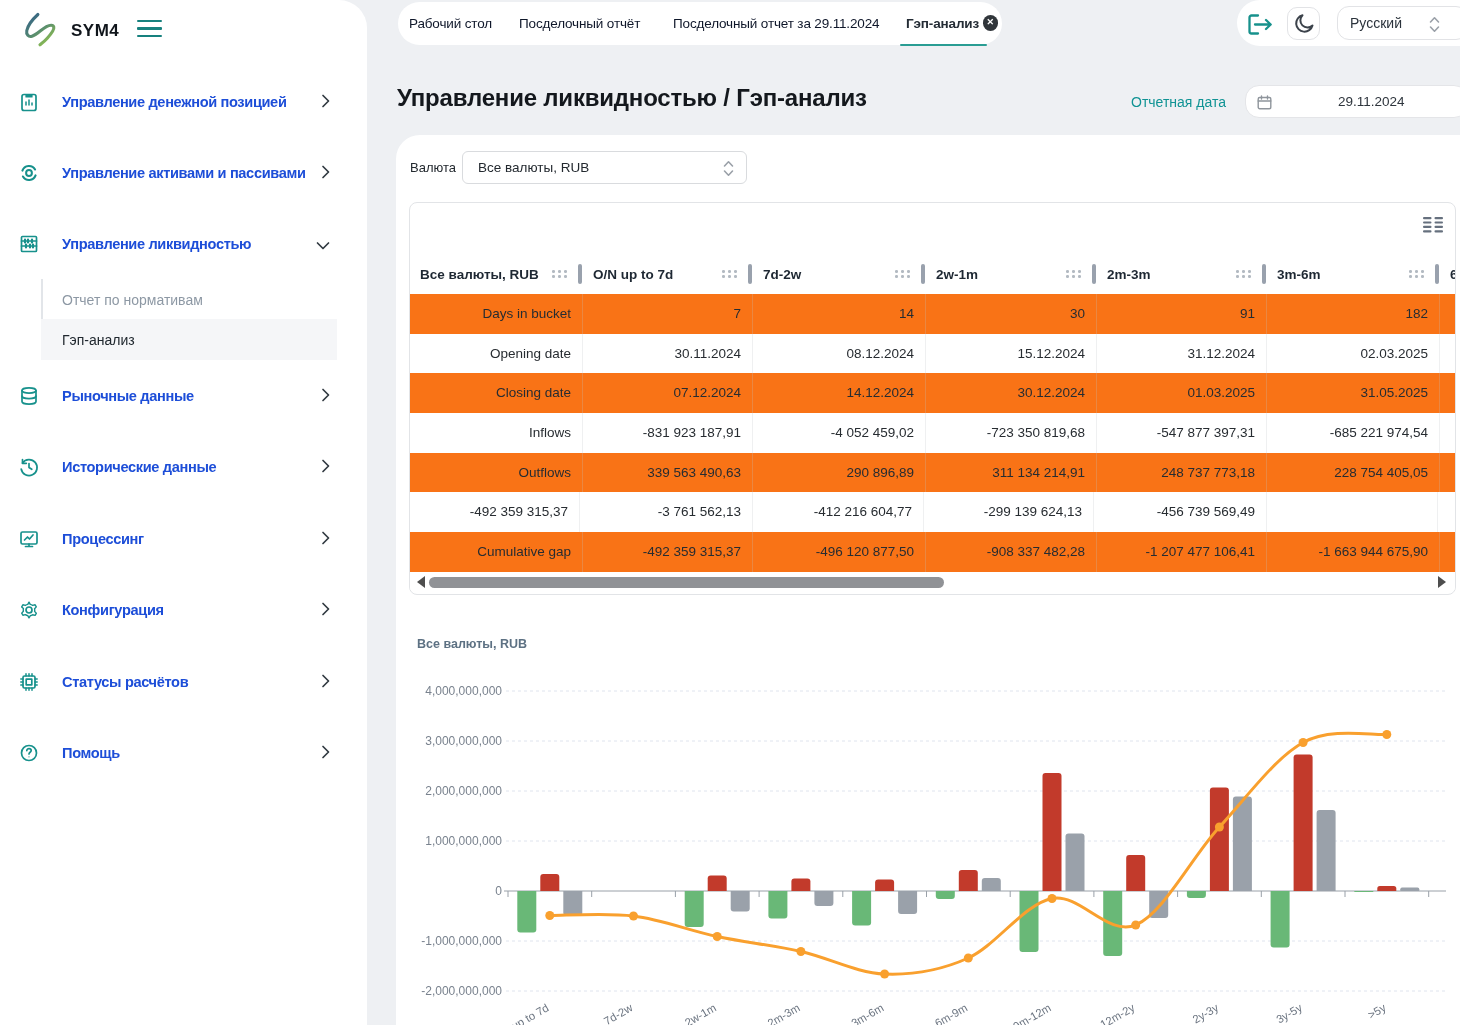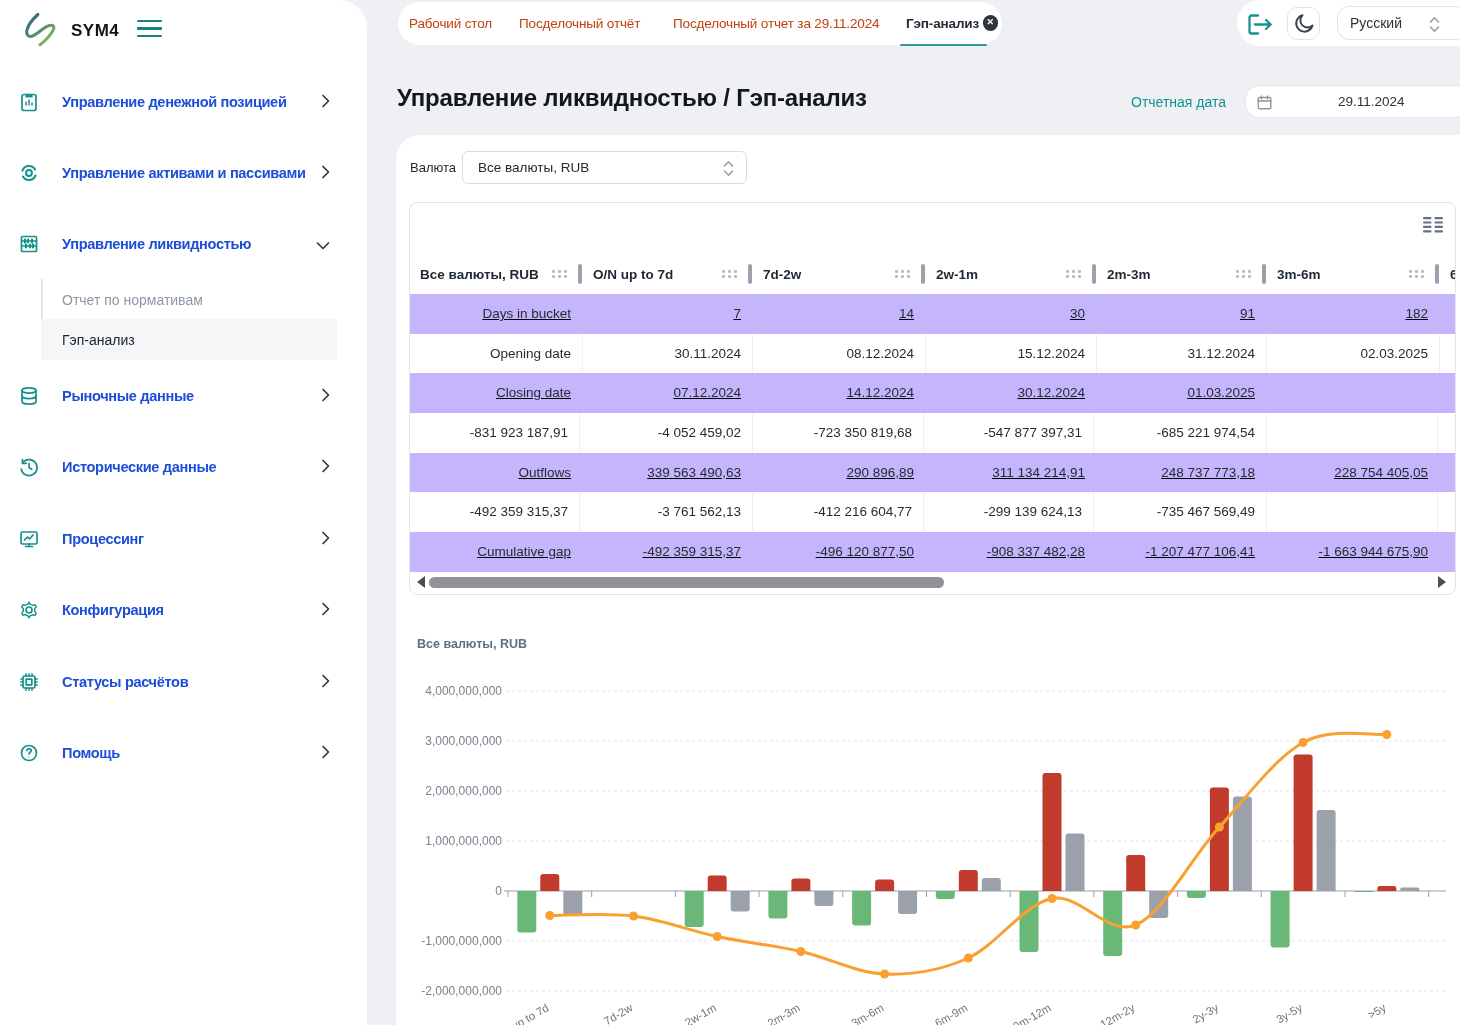--- a/index.html
+++ b/index.html
@@ -12,21 +12,21 @@
 .burger i { display:block; height:2.4px; background:#17817e; margin-bottom:5.1px; border-radius:1px; }
 .mi { position:absolute; left:0; width:367px; height:40px; }
 .mi .ic { position:absolute; left:18px; top:0; width:22px; height:22px; }
 .mi .tx { position:absolute; left:62px; top:2.5px; font-size:14.6px; font-weight:bold; color:#1d4ed8; letter-spacing:-0.35px; }
 .mi .ch { position:absolute; right:37px; top:3px; }
 .subline { position:absolute; left:41px; top:279px; width:1.5px; height:81px; background:#e2e5e9; }
 .sub1 { position:absolute; left:62px; top:292px; font-size:14px; color:#8d98a4; }
 .subhl { position:absolute; left:41px; top:319px; width:296px; height:41px; background:#f5f6f8; }
 .sub2 { position:absolute; left:62px; top:332px; font-size:14px; color:#20282f; }
 #tabbar { position:absolute; left:398px; top:2px; width:604px; height:43px; background:#fff; border-radius:21.5px; }
-.tab { position:absolute; top:0; height:43px; line-height:43px; font-size:13.5px; letter-spacing:-0.15px; color:#c2410c; white-space:nowrap; }
+.tab { position:absolute; top:0; height:43px; line-height:43px; font-size:13.5px; letter-spacing:-0.15px; color:#0f172a; white-space:nowrap; }
 .tabx { display:inline-block; vertical-align:middle; width:15.5px; height:15.5px; border-radius:50%; background:#30353a; color:#fff; text-align:center; line-height:15.5px; font-size:9px; margin-left:3.5px; margin-top:-3px;}
 #tabund { position:absolute; left:900px; top:43.5px; width:87px; height:2.5px; background:#2a9d93; border-radius:2px; }
 #rpill { position:absolute; left:1237px; top:0; width:250px; height:46px; background:#fff; border-radius:23px; }
 .sqbtn { position:absolute; left:1287px; top:6.5px; width:33px; height:33px; border:1px solid #e2e3e6; border-radius:10px; background:#fff; }
 #langsel { position:absolute; left:1337px; top:6px; width:131px; height:34px; border:1px solid #e2e3e6; border-radius:12px; background:#fff; }
 #langsel span { position:absolute; left:12px; top:8px; font-size:14px; color:#2b333c; }
 #h1 { position:absolute; left:397px; top:84px; font-size:24px; font-weight:bold; color:#14181d; letter-spacing:-0.2px;}
 #repl { position:absolute; left:1131px; top:94px; font-size:14px; color:#109394; }
 #dateinp { position:absolute; left:1245px; top:85px; width:223px; height:33px; background:#fff; border:1px solid #e4e5e8; border-radius:14px; }
 #dateinp span { position:absolute; left:92px; top:8px; font-size:13.5px; color:#2e353d; }
@@ -38,21 +38,21 @@
 #tcard { position:absolute; left:409px; top:202px; width:1047px; height:393px; background:#fff; border:1px solid #e2e4e7; border-radius:8px; overflow:hidden; }
 #colicon { position:absolute; left:1013px; top:14px; }
 #tgrid { position:absolute; left:0; top:51px; width:1046px; }
 .thr { display:flex; height:40px; }
 .thc { position:relative; height:40px; flex:none; }
 .thx { position:absolute; left:10px; top:13px; font-size:13.5px; font-weight:bold; color:#1e2833; white-space:nowrap; }
 .dots { position:absolute; right:16px; top:16px; width:15px; height:8px; }
 .dots i { position:absolute; width:2.6px; height:2.6px; border-radius:50%; background:#b3bac2; }
 .hbar { position:absolute; right:1px; top:10px; width:4.2px; height:19.5px; border-radius:2px; background:#99a1ad; }
 .tr { display:flex; height:39.7px; }
-.tr.odd { background:#c4b5fd;text-decoration:underline; }
+.tr.odd { background:#f97316; }
 .td { flex:none; height:39.7px; line-height:39.7px; text-align:right; padding-right:11px; font-size:13.5px; color:#272c31; white-space:nowrap; border-right:1px solid rgba(190,195,200,0.25); }
 #hscroll { position:absolute; left:0; top:371px; width:1045px; height:16px; background:#fff; }
 #hthumb { position:absolute; left:19px; top:3px; width:515px; height:10.5px; background:#909296; border-radius:6px; }
 .sarr { position:absolute; top:1.5px; width:0; height:0; border-top:6.5px solid transparent; border-bottom:6.5px solid transparent; }
 #ctitle { position:absolute; left:417px; top:637px; font-size:12.5px; font-weight:bold; color:#5d7183; }
 #chartwrap { position:absolute; left:390px; top:650px; width:1070px; height:375px; }
 </style>
 </head>
 <body>
 <div id="sidebar">
@@ -327,23 +327,25 @@
         <div class="td" style="width:170px">31.12.2024</div>
         <div class="td" style="width:173px">02.03.2025</div>
         <div class="td" style="width:171px"></div>
       </div>
       <div class="tr odd">
         <div class="td" style="width:173px">Closing date</div>
         <div class="td" style="width:170px">07.12.2024</div>
         <div class="td" style="width:173px">14.12.2024</div>
         <div class="td" style="width:171px">30.12.2024</div>
         <div class="td" style="width:170px">01.03.2025</div>
+        <div class="td" style="width:173px">31.05.2025</div>
         <div class="td" style="width:171px"></div>
       </div>
       <div class="tr even">
+        <div class="td" style="width:173px">Inflows</div>
         <div class="td" style="width:170px">-831 923 187,91</div>
         <div class="td" style="width:173px">-4 052 459,02</div>
         <div class="td" style="width:171px">-723 350 819,68</div>
         <div class="td" style="width:170px">-547 877 397,31</div>
         <div class="td" style="width:173px">-685 221 974,54</div>
         <div class="td" style="width:171px"></div>
       </div>
       <div class="tr odd">
         <div class="td" style="width:173px">Outflows</div>
         <div class="td" style="width:170px">339 563 490,63</div>
@@ -351,21 +353,21 @@
         <div class="td" style="width:171px">311 134 214,91</div>
         <div class="td" style="width:170px">248 737 773,18</div>
         <div class="td" style="width:173px">228 754 405,05</div>
         <div class="td" style="width:171px"></div>
       </div>
       <div class="tr even">
         <div class="td" style="width:170px">-492 359 315,37</div>
         <div class="td" style="width:173px">-3 761 562,13</div>
         <div class="td" style="width:171px">-412 216 604,77</div>
         <div class="td" style="width:170px">-299 139 624,13</div>
-        <div class="td" style="width:173px">-735 467 569,49</div>
+        <div class="td" style="width:173px">-456 739 569,49</div>
         <div class="td" style="width:171px"></div>
       </div>
       <div class="tr odd">
         <div class="td" style="width:173px">Cumulative gap</div>
         <div class="td" style="width:170px">-492 359 315,37</div>
         <div class="td" style="width:173px">-496 120 877,50</div>
         <div class="td" style="width:171px">-908 337 482,28</div>
         <div class="td" style="width:170px">-1 207 477 106,41</div>
         <div class="td" style="width:173px">-1 663 944 675,90</div>
         <div class="td" style="width:171px"></div>

